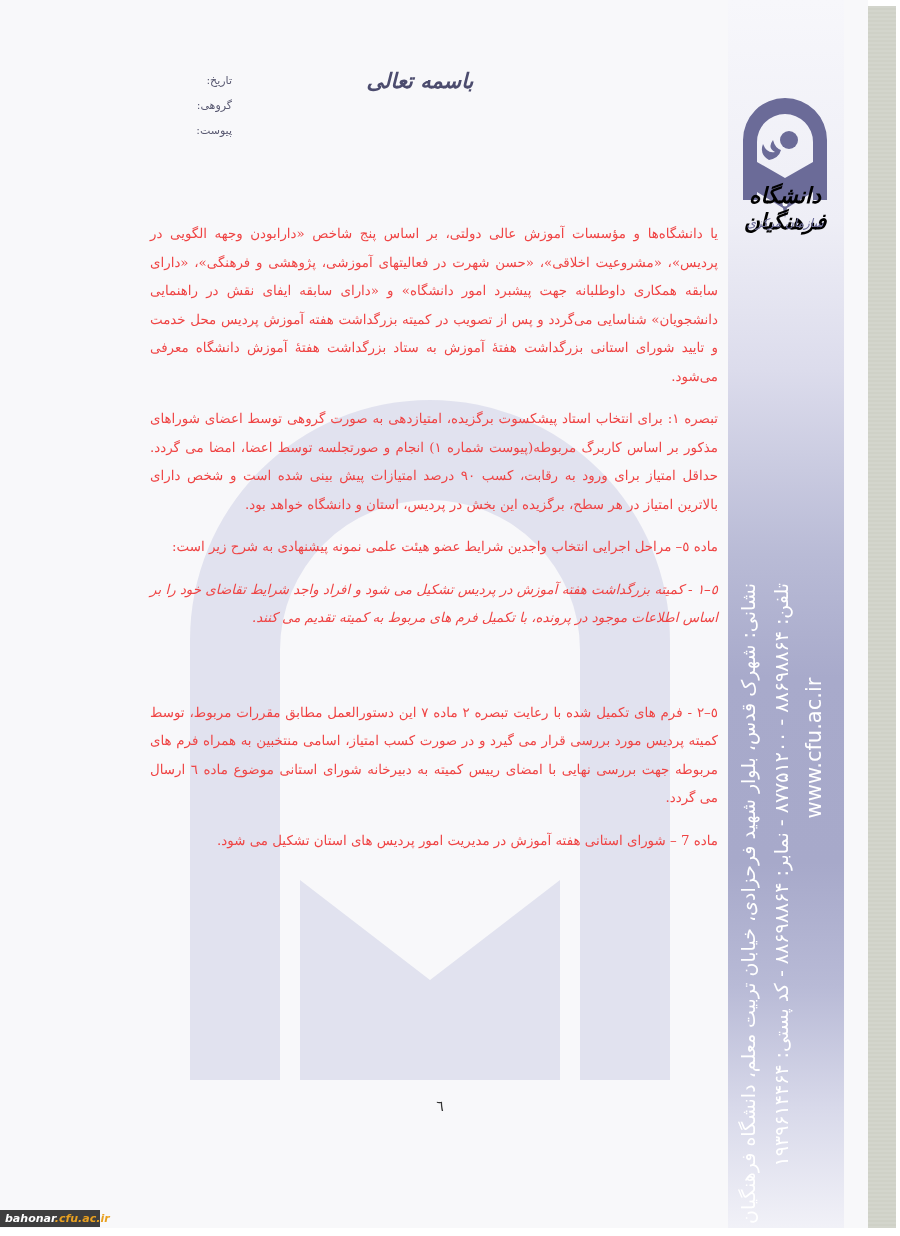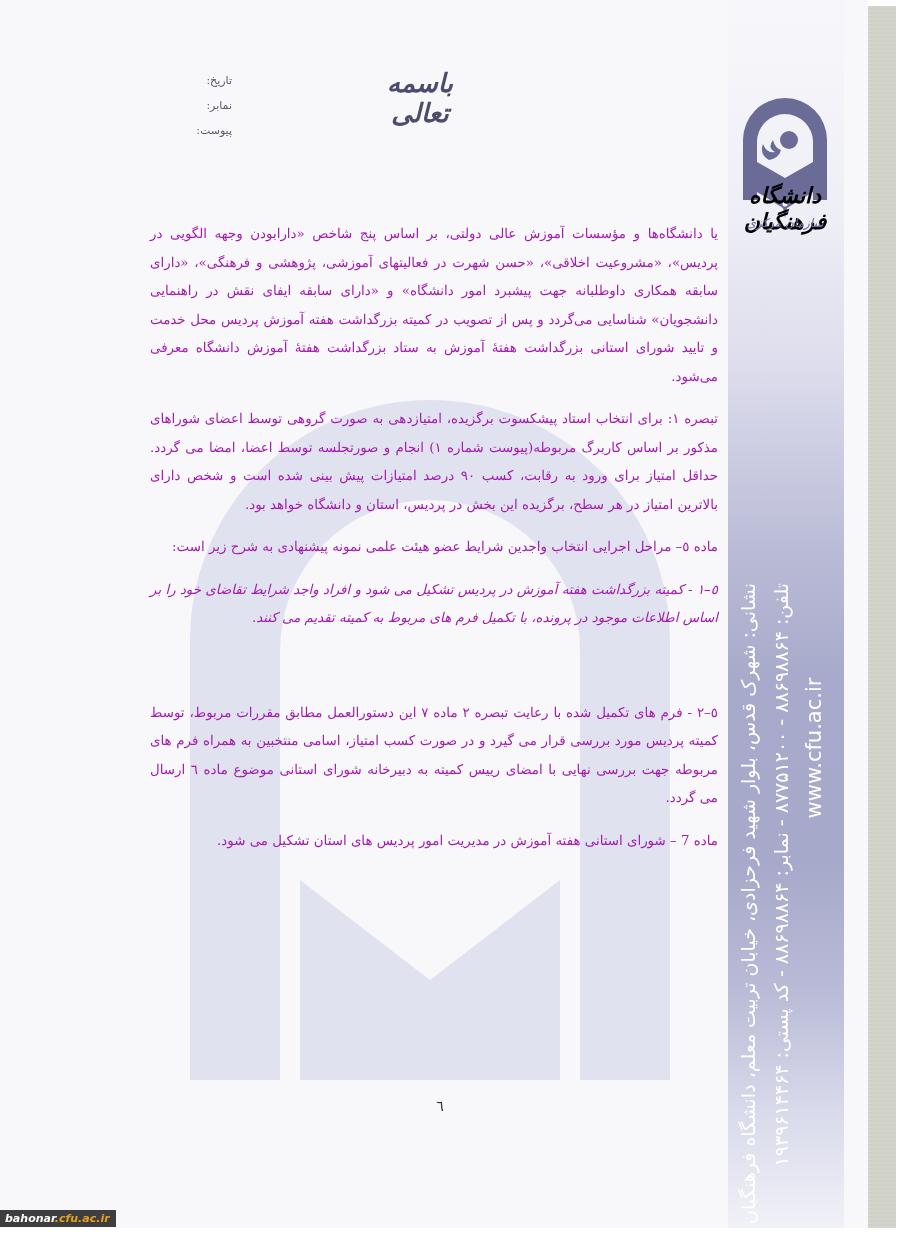--- a/index.html
+++ b/index.html
@@ -42,40 +42,40 @@
     position: absolute; left: 625px; top: 690px; width: 330px; height: 116px;
     transform: rotate(-90deg); transform-origin: center center;
     color: #ffffff; direction: rtl; font-family: "DejaVu Sans", sans-serif;
   }
   .vertical-info div { white-space: nowrap; text-align: center; line-height: 33px; }
   .vi-line1 { font-size: 19px; }
   .vi-line2 { font-size: 19px; }
   .vi-line3 { font-size: 21px; direction: ltr; }
   .bismillah {
     position: absolute; left: 360px; top: 68px; width: 120px; text-align: center;
-    direction: rtl; color: #4c4c6e; font-size: 26px; font-style: italic; font-weight: bold;
+    direction: rtl; color: #4c4c6e; font-size: 21px; font-style: italic; font-weight: bold;
   }
   .header-fields {
     position: absolute; left: 150px; top: 68px; width: 82px; direction: rtl;
     color: #5a5a72; font-size: 11px; line-height: 25px; text-align: right;
     font-family: "DejaVu Sans", sans-serif;
   }
   .body-text {
     position: absolute; left: 150px; top: 220px; width: 568px;
-    direction: rtl; color: #a21caf; font-size: 13.4px; line-height: 28.5px;
+    direction: rtl; color: #ef4444; font-size: 13.4px; line-height: 28.5px;
     text-align: justify; font-family: "DejaVu Serif", serif;
   }
   .body-text p { margin: 0 0 14px 0; }
   .body-text .gap-large { margin-bottom: 66px; font-style: italic; }
   .page-number {
     position: absolute; left: 420px; top: 1098px; width: 40px; text-align: center;
     color: #333; font-size: 14px; font-family: "DejaVu Sans", sans-serif;
   }
   .site-badge {
-    position: absolute; left: 0; top: 1210px; width: 116px; height: 17px;
+    position: absolute; left: 0; top: 1210px; width: 100px; height: 17px;
     background: #3e3e3e; color: #ffffff; font-size: 11px; font-weight: bold; font-style: italic;
     font-family: "DejaVu Sans", sans-serif; line-height: 17px; padding-left: 5px; box-sizing: border-box;
   }
   .site-badge .accent { color: #e8a020; }
 </style>
 </head>
 <body>
 
 <div class="page"></div>
 <div class="sidebar-band"></div>
@@ -99,21 +99,21 @@
 
 <div class="vertical-info">
   <div class="vi-line1">نشانی: شهرک قدس، بلوار شهید فرحزادی، خیابان تربیت معلم، دانشگاه فرهنگیان</div>
   <div class="vi-line2">تلفن: ۸۸۶۹۸۸۶۴ - ۸۷۷۵۱۲۰۰ - نمابر: ۸۸۶۹۸۸۶۴ - کد پستی: ۱۹۳۹۶۱۴۴۶۴</div>
   <div class="vi-line3">www.cfu.ac.ir</div>
 </div>
 
 <div class="bismillah">باسمه تعالی</div>
 <div class="header-fields">
   <div>تاریخ:</div>
-  <div>نمابر:</div>
+  <div>گروهی:</div>
   <div>پیوست:</div>
 </div>
 
 <div class="body-text">
   <p>یا دانشگاه‌ها و مؤسسات آموزش عالی دولتی، بر اساس پنج شاخص «دارابودن وجهه الگویی در پردیس»، «مشروعیت اخلاقی»، «حسن شهرت در فعالیتهای آموزشی، پژوهشی و فرهنگی»، «دارای سابقه همکاری داوطلبانه جهت پیشبرد امور دانشگاه» و «دارای سابقه ایفای نقش در راهنمایی دانشجویان» شناسایی می‌گردد و پس از تصویب در کمیته بزرگداشت هفته آموزش پردیس محل خدمت و تایید شورای استانی بزرگداشت هفتهٔ آموزش به ستاد بزرگداشت هفتهٔ آموزش دانشگاه معرفی می‌شود.</p>
   <p>تبصره ۱: برای انتخاب استاد پیشکسوت برگزیده، امتیازدهی به صورت گروهی توسط اعضای شوراهای مذکور بر اساس کاربرگ مربوطه(پیوست شماره ۱) انجام و صورتجلسه توسط اعضا، امضا می گردد. حداقل امتیاز برای ورود به رقابت، کسب ۹۰ درصد امتیازات پیش بینی شده است و شخص دارای بالاترین امتیاز در هر سطح، برگزیده این بخش در پردیس، استان و دانشگاه خواهد بود.</p>
   <p>ماده ٥– مراحل اجرایی انتخاب واجدین شرایط عضو هیئت علمی نمونه پیشنهادی به شرح زیر است:</p>
   <p class="gap-large">٥–۱ - کمیته بزرگداشت هفته آموزش در پردیس تشکیل می شود و افراد واجد شرایط تقاضای خود را بر اساس اطلاعات موجود در پرونده، با تکمیل فرم های مربوط به کمیته تقدیم می کنند.</p>
   <p>٥–۲ - فرم های تکمیل شده با رعایت تبصره ۲ ماده ۷ این دستورالعمل مطابق مقررات مربوط، توسط کمیته پردیس مورد بررسی قرار می گیرد و در صورت کسب امتیاز، اسامی منتخبین به همراه فرم های مربوطه جهت بررسی نهایی با امضای رییس کمیته به دبیرخانه شورای استانی موضوع ماده ٦ ارسال می گردد.</p>
   <p>ماده 7 – شورای استانی هفته آموزش در مدیریت امور پردیس های استان تشکیل می شود.</p>

